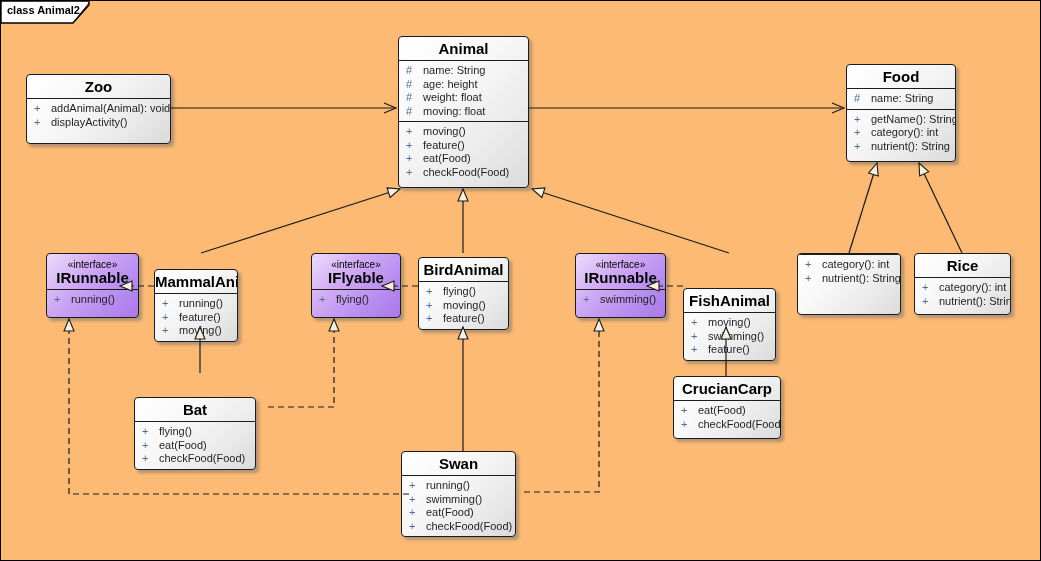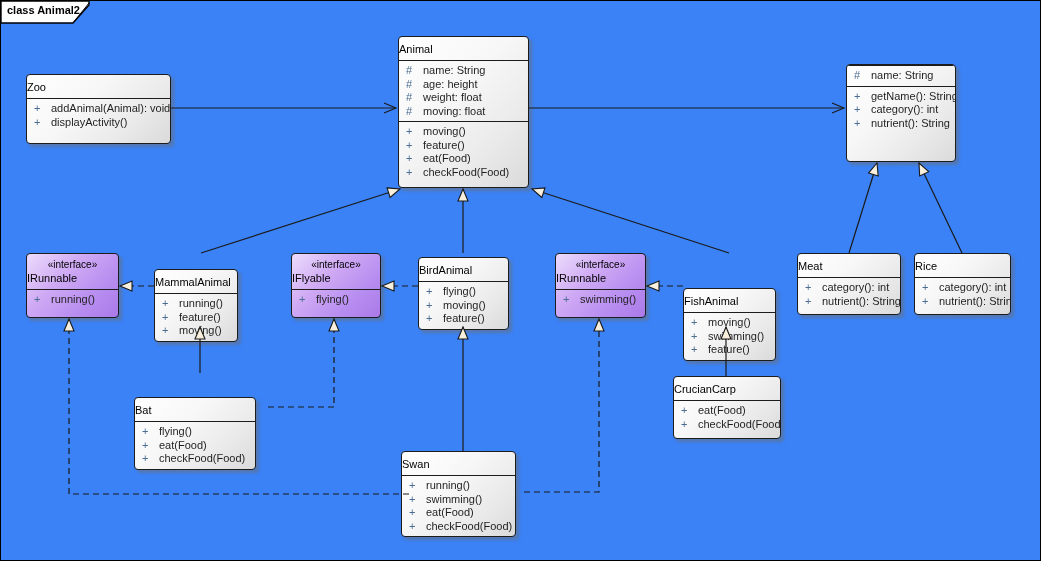--- a/index.html
+++ b/index.html
@@ -1,19 +1,19 @@
 <!DOCTYPE html>
 <html style="--vis-color: #4a6d91;"><head>
 <meta charset="utf-8">
 <style>
   html,body{margin:0;padding:0;background:#fff;}
   #canvas{
     position:relative;
     width:1041px;height:561px;
-    background:#3b82f6;
+    background:#fdba74;
     border:1px solid #000;
     box-sizing:border-box;
     overflow:hidden;
     font-family:"Liberation Sans", sans-serif;
   }
   
   #frame-tab{position:absolute;left:0;top:0;width:110px;height:26px;z-index:6;}
   #frame-tab svg{position:absolute;left:0;top:0;}
   #frame-tab .tab-label{
     position:absolute;left:6px;top:3px;
@@ -26,23 +26,25 @@
     position:absolute;
     box-sizing:border-box;
     border:1px solid #1c1c1c;
     border-radius:4px;
     box-shadow:3px 3px 3px rgba(110,110,110,0.5);
     background:linear-gradient(135deg,#ffffff 0%,#f7f7f7 40%,#eaeaea 72%,#dadada 100%);
     overflow:hidden;
   }
   .uml-node.interface{
     background:linear-gradient(135deg,#ecdcfc 0%,#cfa9f4 38%,#b88ef0 70%,#aa79e8 100%);
+    margin-left:20px;
   }
   .uml-title{
-    font-size:11px;font-weight:normal;color:#000;
+    text-align:center;
+    font-size:15px;font-weight:bold;color:#000;
     padding-top:6px;padding-bottom:5px;
     line-height:12px;
   }
   .uml-stereotype{
     text-align:center;
     font-size:10px;font-weight:normal;color:#000;
     line-height:12px;
     padding-top:5px;
   }
   .uml-node .uml-stereotype + .uml-title{padding-top:1px;}
@@ -151,20 +153,21 @@
             <span class="uml-vis">+</span>
             <span class="uml-sig">eat(Food)</span>
           </div>
           <div class="uml-row">
             <span class="uml-vis">+</span>
             <span class="uml-sig">checkFood(Food)</span>
           </div>
         </div>
       </div>
       <div class="uml-node class" style="left: 845px; top: 63px; width: 110px; height: 98px;">
+        <div class="uml-title">Food</div>
         <div class="uml-section">
           <div class="uml-row">
             <span class="uml-vis">#</span>
             <span class="uml-sig">name: String</span>
           </div>
         </div>
         <div class="uml-section">
           <div class="uml-row">
             <span class="uml-vis">+</span>
             <span class="uml-sig">getName(): String</span>
@@ -254,21 +257,20 @@
             <span class="uml-vis">+</span>
             <span class="uml-sig">swimming()</span>
           </div>
           <div class="uml-row">
             <span class="uml-vis">+</span>
             <span class="uml-sig">feature()</span>
           </div>
         </div>
       </div>
       <div class="uml-node class" style="left: 796px; top: 252px; width: 104px; height: 62px;">
-        <div class="uml-title">Meat</div>
         <div class="uml-section">
           <div class="uml-row">
             <span class="uml-vis">+</span>
             <span class="uml-sig">category(): int</span>
           </div>
           <div class="uml-row">
             <span class="uml-vis">+</span>
             <span class="uml-sig">nutrient(): String</span>
           </div>
         </div>

